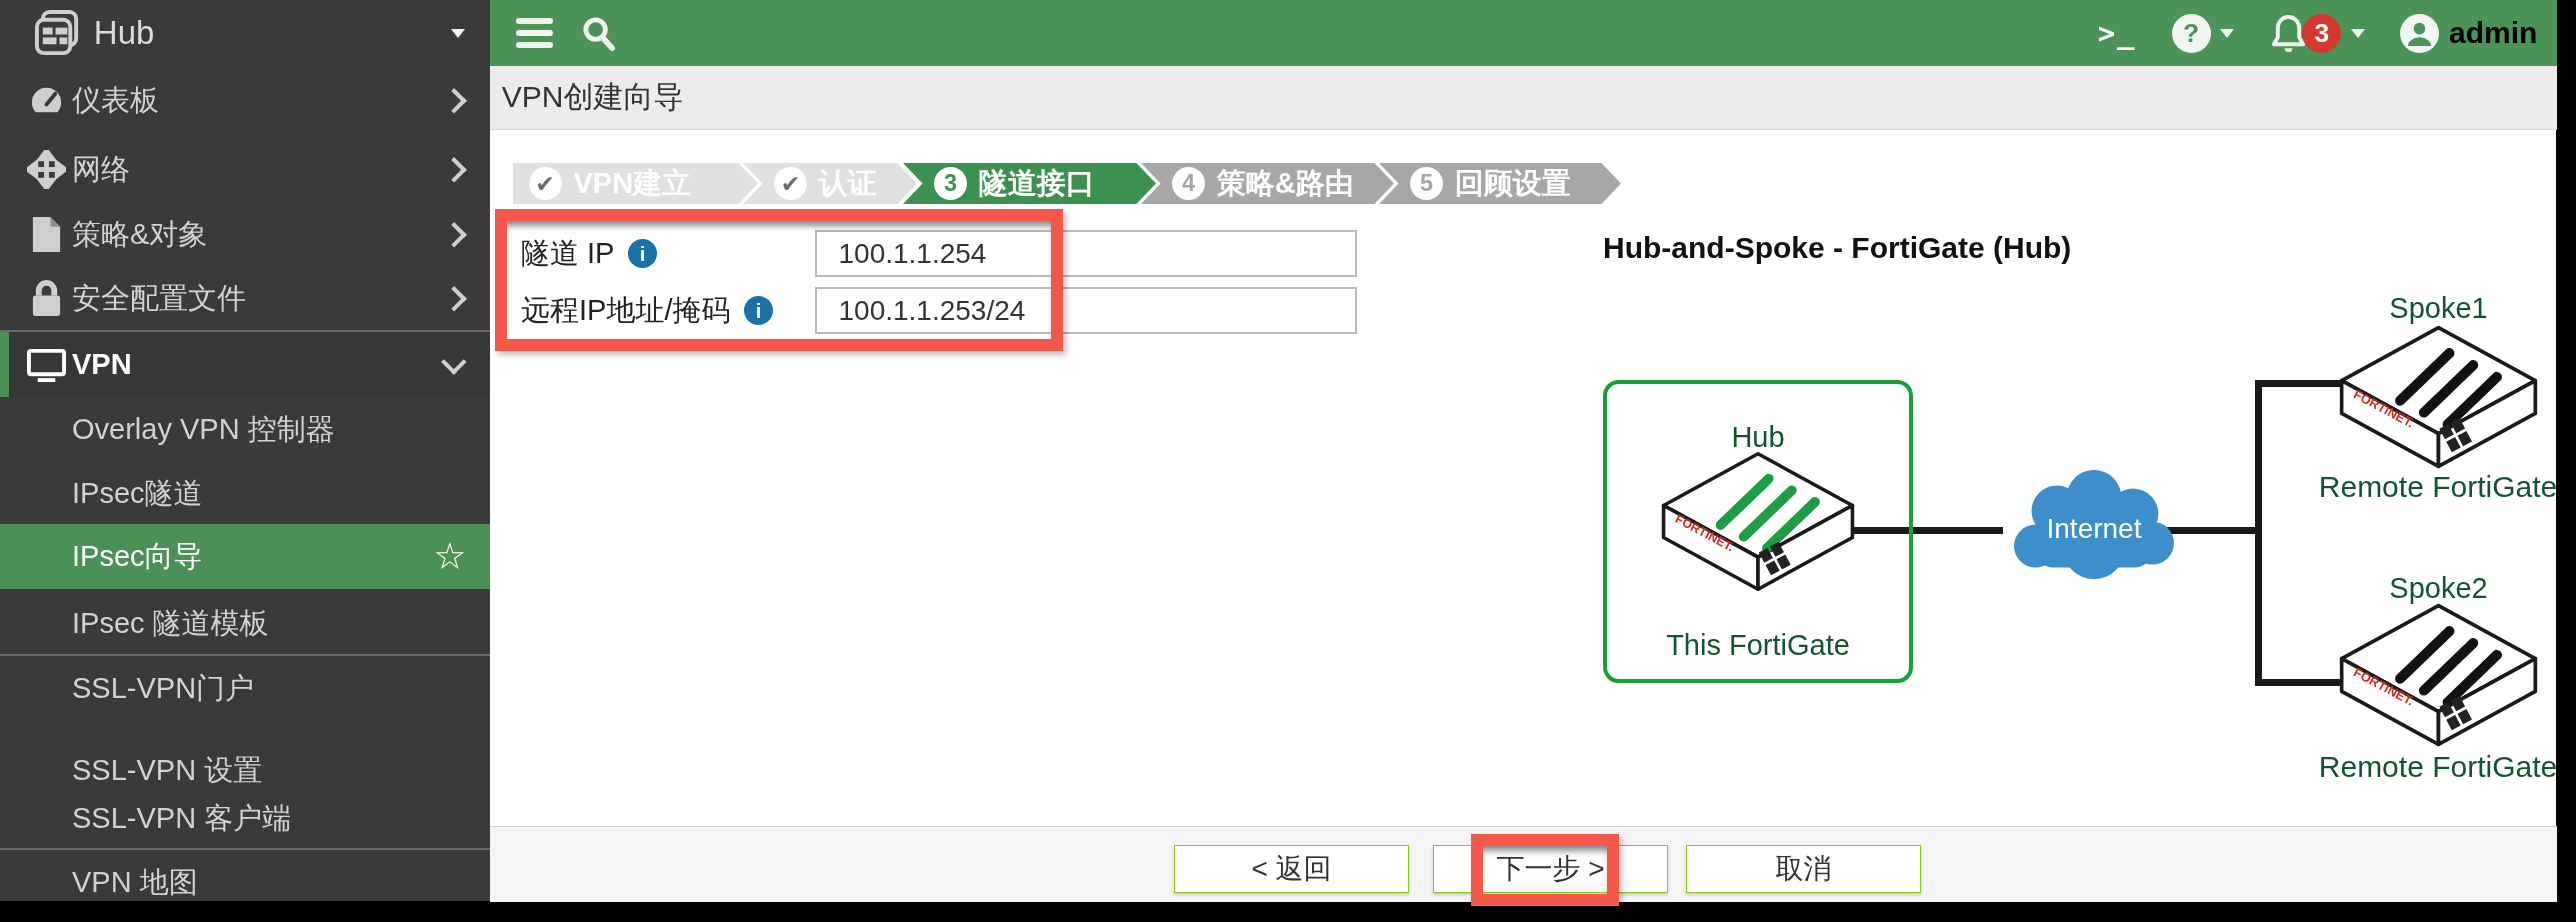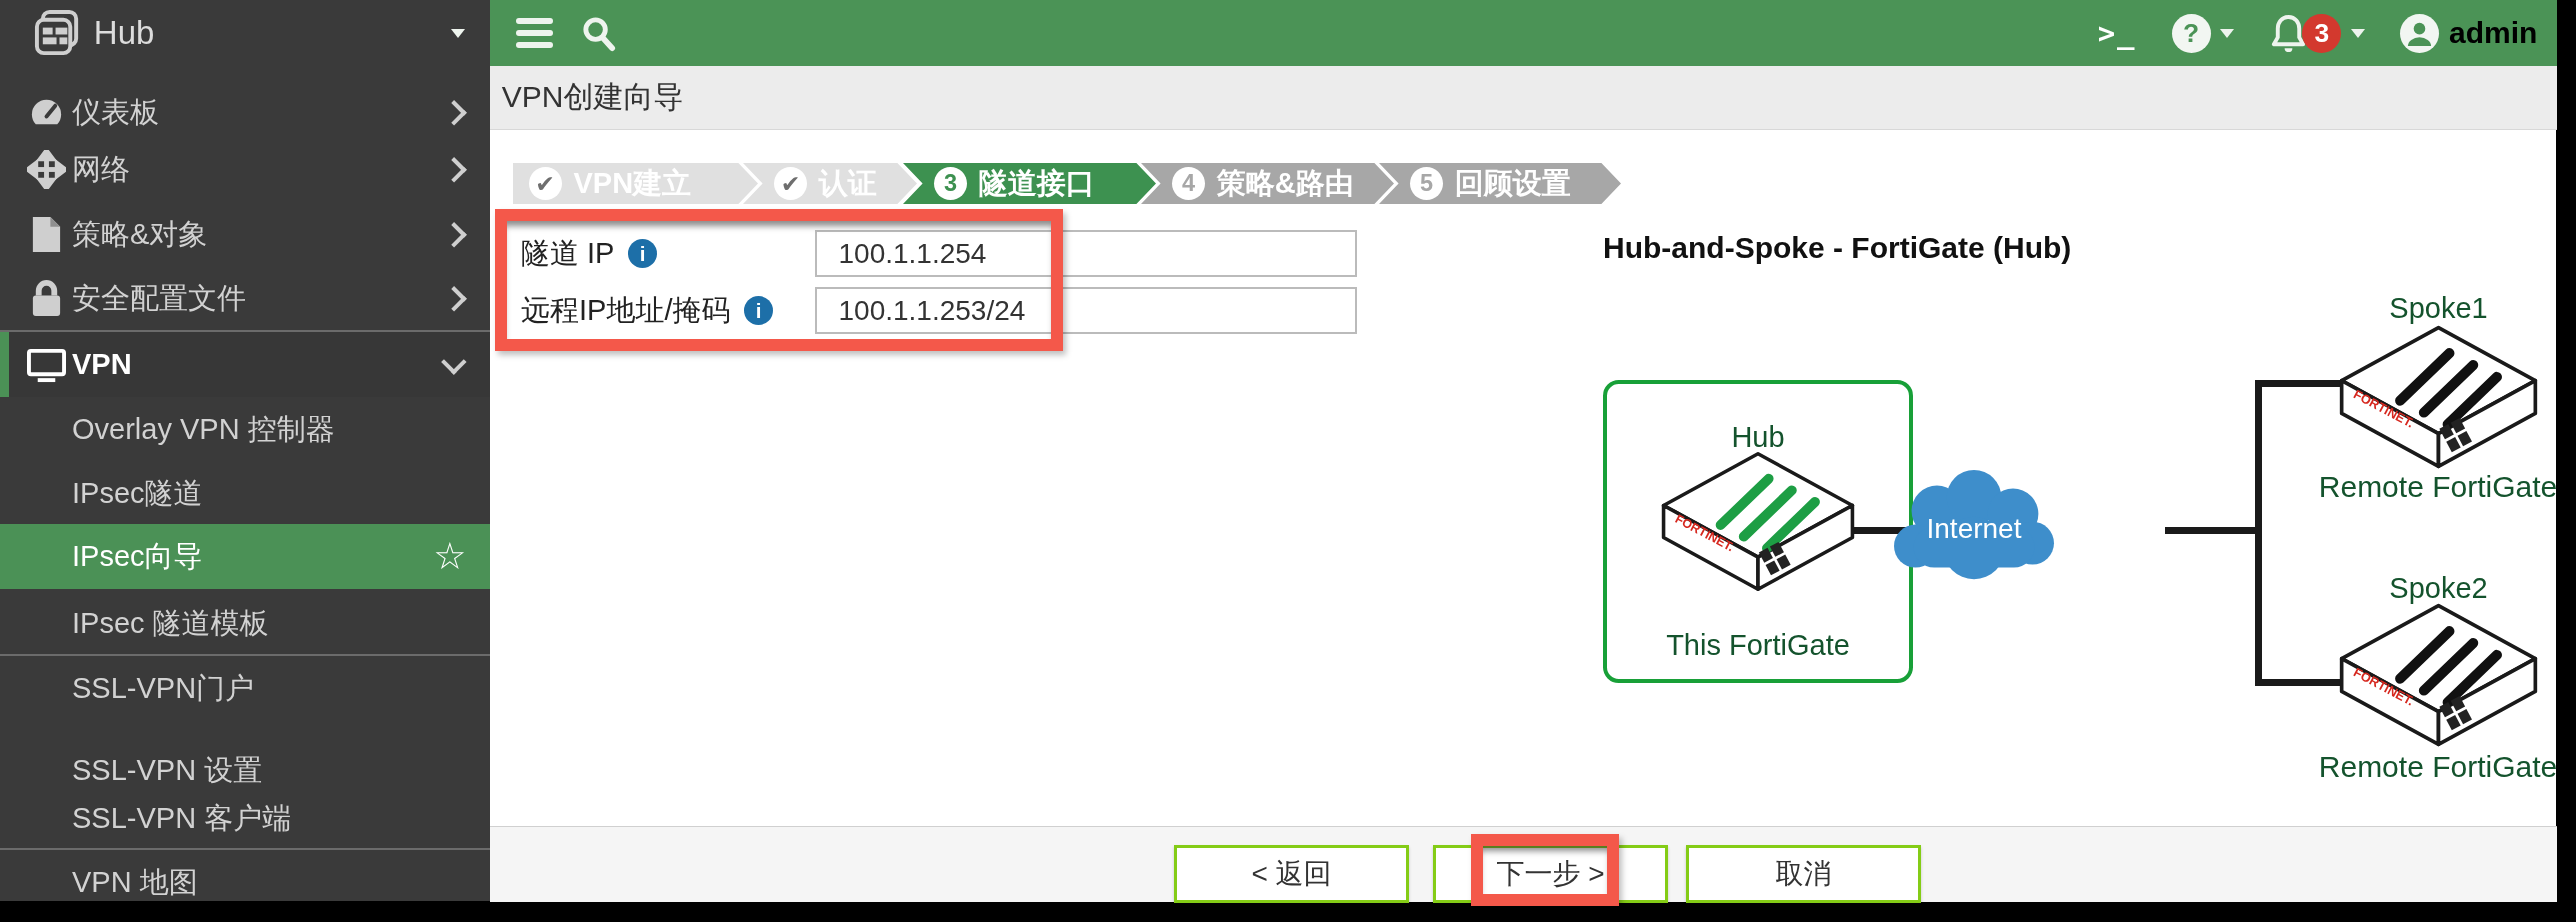--- a/index.html
+++ b/index.html
@@ -75,29 +75,29 @@
   
   .hl-box{position:absolute;border:12.7px solid #f4584a;box-sizing:border-box;z-index:50;pointer-events:none;
           box-shadow:inset 0 7.8px 6.9px -2.9px rgba(45,45,45,.55), 2.9px 3.9px 5.9px rgba(0,0,0,.25);}
 
   
   .d-title{position:absolute;left:1603px;top:231px;font-size:30px;font-weight:bold;color:#111;}
   .hub-box{position:absolute;left:1603px;top:380px;width:310px;height:303px;border:4.9px solid #18a038;
            border-radius:15.7px;box-sizing:border-box;}
   .d-label{position:absolute;text-align:center;font-size:29px;color:#14532d;}
   .d-line{position:absolute;background:#1a1a1a;}
-  .cloud-wrap{position:absolute;left:1876px;top:470px;width:196px;height:119px;}
+  .cloud-wrap{position:absolute;left:1996px;top:470px;width:196px;height:119px;}
   .cloud-txt{position:absolute;left:0;top:43px;width:196px;text-align:center;color:#fff;font-size:28px;}
 
   .dev{position:absolute;}
 
   
   .footer{position:absolute;left:490px;top:826px;width:2067px;height:75px;background:#f5f5f5;
           border-top:1px solid #d0d0d0;}
-  .btn{position:absolute;top:17.6px;width:235px;height:58px;background:#fff;border:3px solid #84cc16;
+  .btn{position:absolute;top:17.6px;width:235px;height:48px;background:#fff;border:1px solid #84cc16;
        font-size:28px;color:#333;box-shadow:0 2px 2.9px rgba(0,0,0,.18);cursor:pointer;
        display:flex;align-items:center;justify-content:center;
        font-family:"Liberation Sans","DejaVu Sans",sans-serif;}
 </style>
 </head>
 <body>
 
 <div id="app">
 
   <nav class="sidebar">
@@ -107,21 +107,21 @@
         <rect x="4" y="12" width="34" height="34" rx="7" fill="#3a3a3a" stroke="#cfcfcf" stroke-width="4"></rect>
         <rect x="10" y="20" width="10" height="7" fill="#cfcfcf"></rect>
           <rect x="23" y="20" width="12" height="7" fill="#cfcfcf"></rect>
         <rect x="10" y="30" width="14" height="7" fill="#cfcfcf"></rect>
           <rect x="27" y="30" width="8" height="7" fill="#cfcfcf"></rect>
       </svg>
       <span class="vdom">Hub</span>
       <span class="sb-caret caret"></span>
     </div>
 
-    <div class="sb-item" style="top:80px">
+    <div class="sb-item" style="top:68px">
       <span class="icon">
         <svg width="39" height="39" viewBox="0 0 40 40">
             <path d="M20 7a15 15 0 0 1 15 15c0 4-1.5 7.5-4 10H9c-2.5-2.5-4-6-4-10A15 15 0 0 1 20 7z" fill="#cfcfcf"></path>
             <line x1="20" y1="24" x2="29" y2="13" stroke="#3a3a3a" stroke-width="4" stroke-linecap="round"></line>
           </svg>
       </span>
       <span class="lbl">仪表板</span>
       <span class="chev"></span>
     </div>
 

